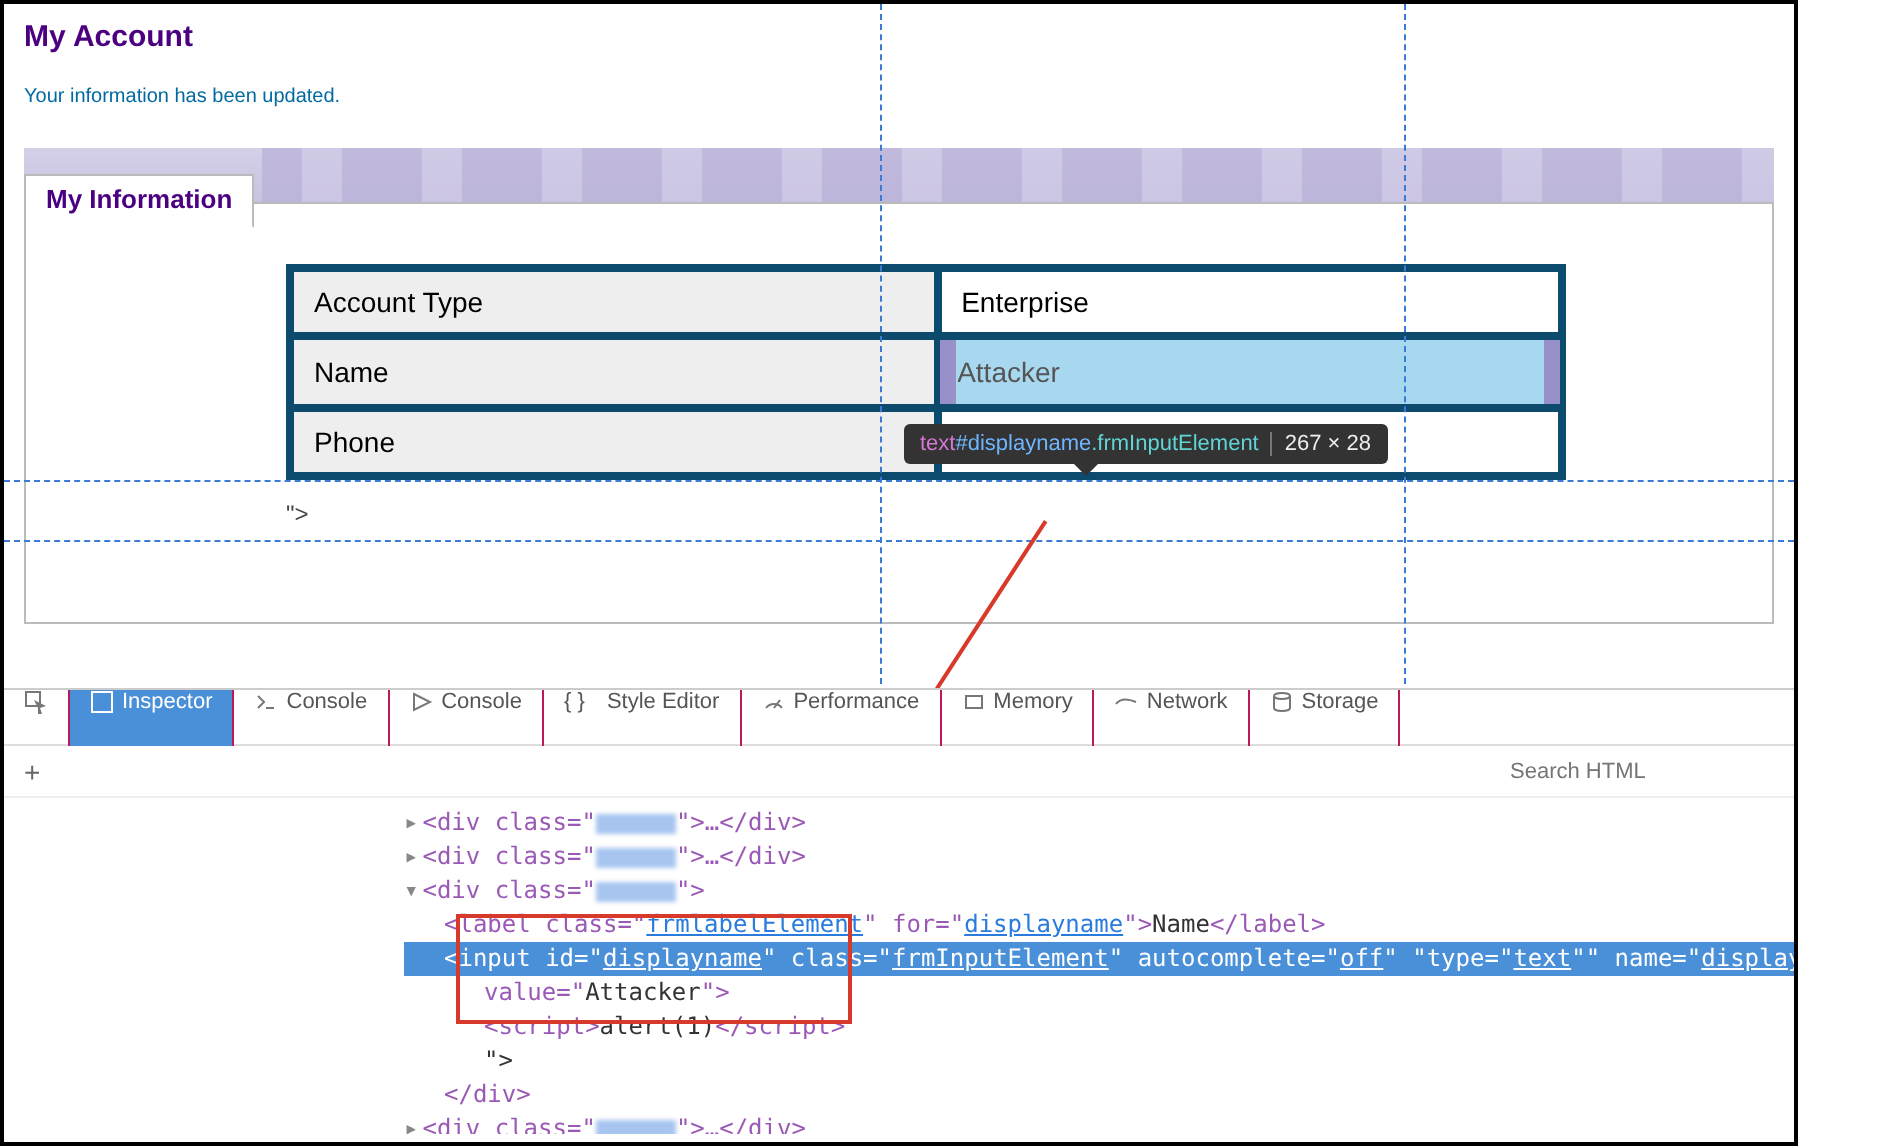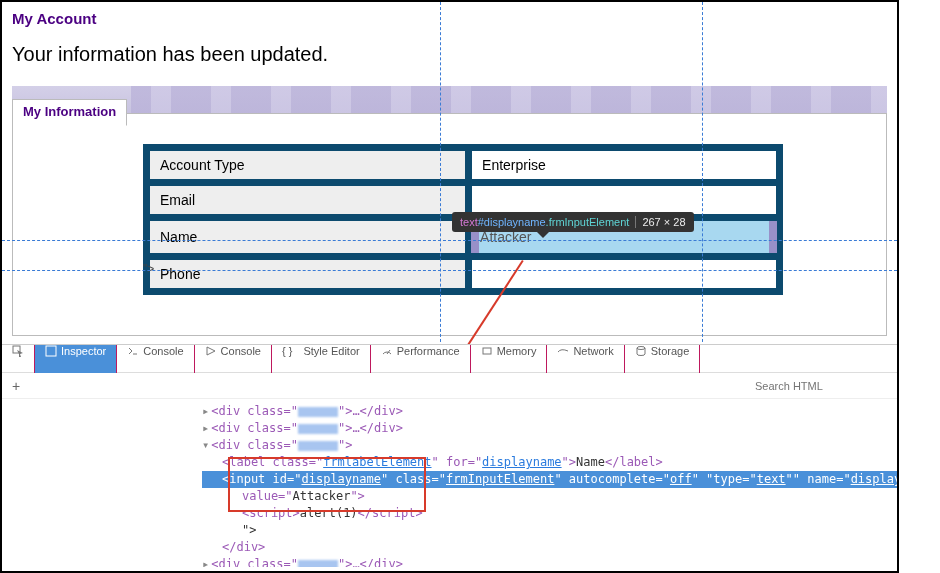--- a/index.html
+++ b/index.html
@@ -1,26 +1,26 @@
 <!DOCTYPE html>
 <html><head>
 <meta charset="utf-8">
 <style>
 * { box-sizing: border-box; margin: 0; padding: 0; }
 body { font-family: Verdana, sans-serif; font-size: 13px; background: #fff; }
 .frame { width: 899px; height: 573px; border: 2px solid #000; position: relative; overflow: hidden; }
 .page-title { color: #4b0082; font-weight: bold; font-size: 15px; padding: 8px 10px; }
-.update-msg { padding: 8px 10px 20px 10px; font-size: 20px; color: #000000; }
+.update-msg { padding: 8px 10px 20px 10px; font-size: 10px; color: #0369a1; }
 .tabs-wrap { margin: 0 10px; }
 .tabs { display: flex; border-bottom: 1px solid #bbb; background: linear-gradient(#d4d0e8,#c8c3e0); height: 28px; position: relative; }
 .tab-active { background: #fff; border: 1px solid #bbb; border-bottom: 1px solid #fff; padding: 4px 10px; color: #4b0082; font-weight: bold; font-size: 13px; position: relative; top: 13px; }
 .tab-blur { flex: 1; background: repeating-linear-gradient(90deg,#b8b0d8 0 20px,#cdc7e5 20px 40px,#b8b0d8 40px 60px); opacity: 0.7; margin-left: 4px; }
 .panel { border: 1px solid #bbb; border-top: none; padding: 30px 20px 40px 130px; min-height: 210px; position: relative; }
 table.form { border-collapse: collapse; width: 640px; }
-table.form td { border: 7px solid #0c4a6e; padding: 6px 10px; font-size: 14px; height: 34px; vertical-align: middle; }
+table.form td { border: 4px solid #0c4a6e; padding: 6px 10px; font-size: 14px; height: 34px; vertical-align: middle; }
 td.label { background: #eee; width: 290px; }
 td.val { background: #fff; width: 280px; }
 .name-input-cell { padding: 0 !important; position: relative; }
 .name-input { width: 100%; height: 32px; border: none; background: #a8d8f0; padding: 4px 8px; font-size: 14px; color: #555; }
 .name-input-cell::before, .name-input-cell::after { content:''; position:absolute; top:0; bottom:0; width:8px; background:#9890c8; }
 .name-input-cell::before { left:-1px; }
 .name-input-cell::after { right:-1px; }
 .stray { position: absolute; font-size: 12px; color: #444; }
 .tooltip { position: absolute; background: #333; color: #ccc; font-size: 11px; padding: 4px 8px; border-radius: 3px; top: 210px; left: 450px; white-space: nowrap; }
 .tooltip .sel-input { color: #d478d4; }
@@ -63,24 +63,20 @@
     <div class="tabs">
       <div class="tab-active">My Information</div>
       <div class="tab-blur"></div>
     </div>
     <div class="panel">
       <table class="form">
         <tbody>
             <tr>
           <td class="label">Account Type</td>
           <td class="val">Enterprise</td>
-        </tr>
-        <tr>
-          <td class="label">Email</td>
-          <td class="val"></td>
         </tr>
         <tr>
           <td class="label">Name</td>
           <td class="val name-input-cell">
             <input class="name-input" value="Attacker" style="">
           </td>
         </tr>
         <tr>
           <td class="label">Phone</td>
           <td class="val"></td>

